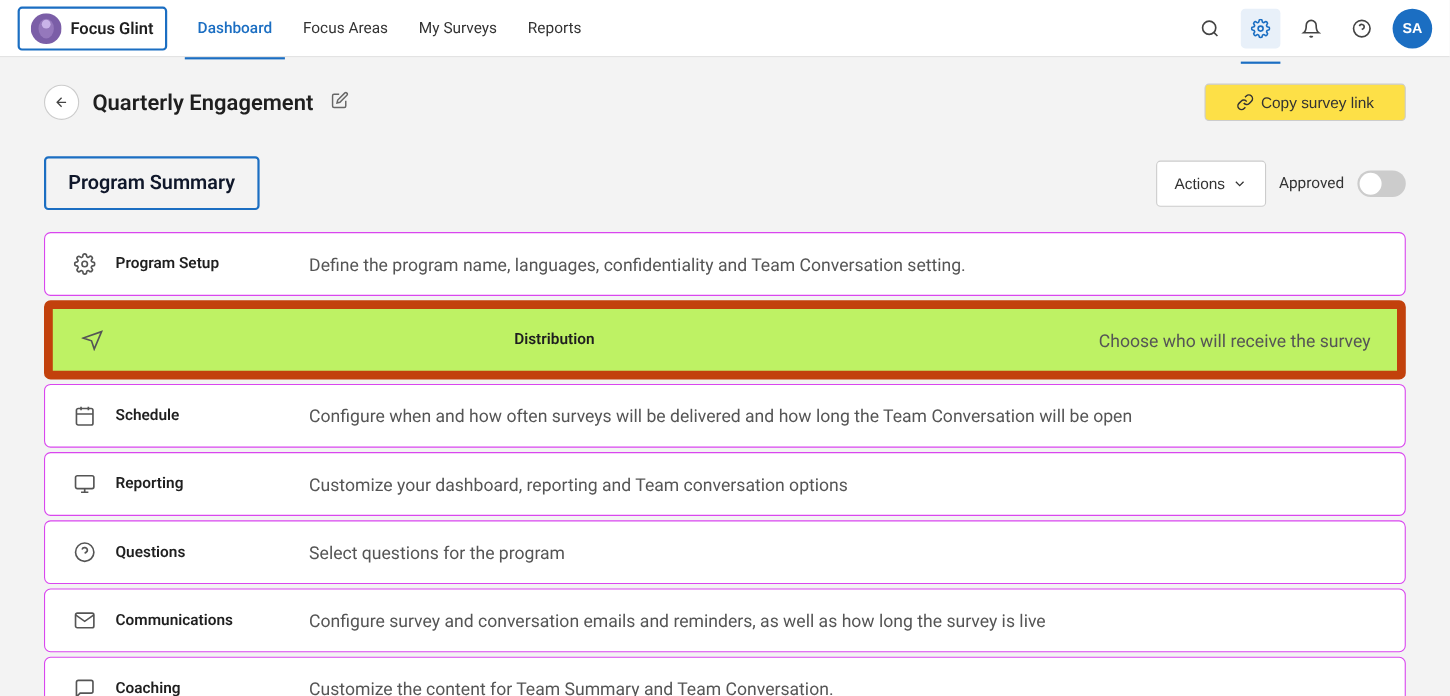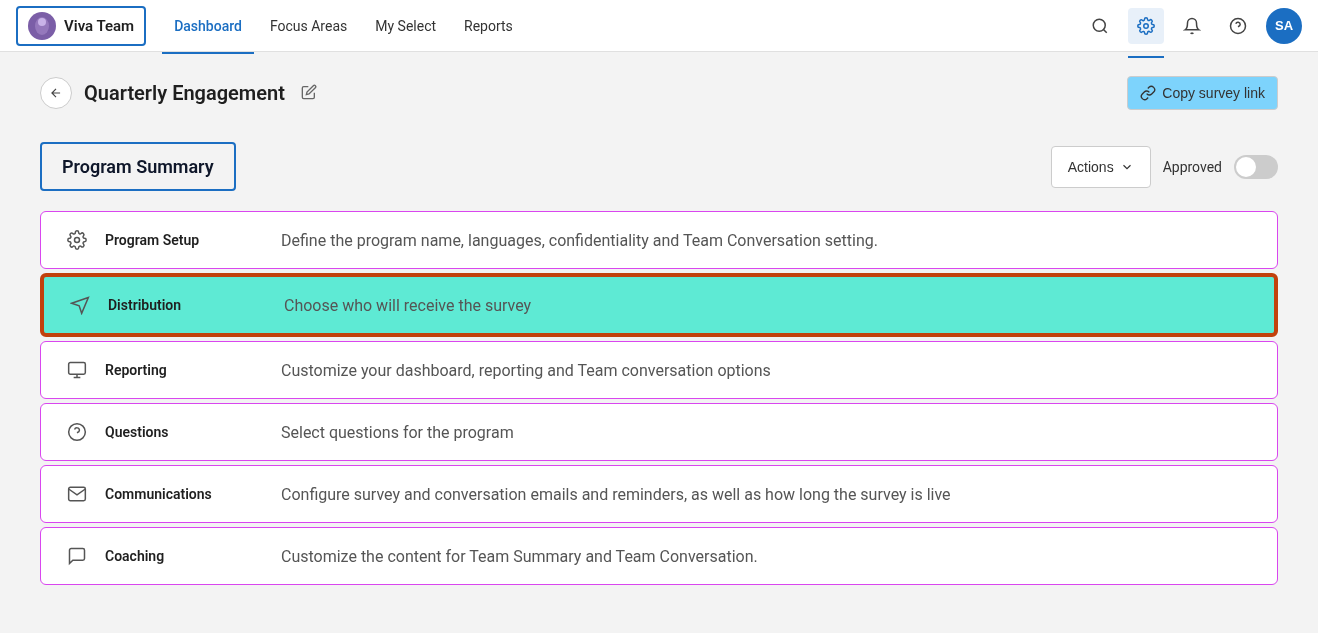--- a/index.html
+++ b/index.html
@@ -148,22 +148,22 @@
     .edit-icon {
       font-size: 14px;
       color: #666;
       cursor: pointer;
       padding: 4px;
     }
     .copy-link-btn {
       display: flex;
       align-items: flex-start;
       gap: 6px;
-      padding: 8px 12px;
-      background: #7dd3fc;
+      padding: 8px 28px;
+      background: #fde047;
       border: 1px solid #ccc;
       border-radius: 4px;
       font-size: 14px;
       color: #333;
       cursor: pointer;
       font-weight: 400;
     }
 
     
     .section-header {
@@ -232,22 +232,23 @@
       background: white;
       border: 1px solid #d946ef;
       border-radius: 6px;
       padding: 16px 24px;
       display: flex;
       align-items: center;
       gap: 16px;
       cursor: pointer;
     }
     .menu-item.selected {
-      border: 4px solid #c2410c;
-      background: #5eead4;
+      border: 8px solid #c2410c;
+      background: #bef264;
+      justify-content: space-between;
     }
     .menu-item-icon {
       width: 24px;
       height: 24px;
       color: #555;
       flex-shrink: 0;
       display: flex;
       align-items: center;
       justify-content: center;
     }
@@ -265,26 +266,26 @@
 </head>
 <body>
 
 <nav class="top-nav">
   <div class="nav-brand">
     <svg class="brand-icon" viewBox="0 0 28 28">
       <circle cx="14" cy="14" r="14" fill="#7b5ea7"></circle>
       <ellipse cx="14" cy="14" rx="7" ry="9" fill="#a78bca" opacity="0.6"></ellipse>
       <circle cx="14" cy="10" r="4" fill="#c9b3e8"></circle>
     </svg>
-    <span class="brand-name">Viva Team</span>
+    <span class="brand-name">Focus Glint</span>
   </div>
   <div class="nav-links">
     <a class="nav-link active">Dashboard</a>
     <a class="nav-link">Focus Areas</a>
-    <a class="nav-link">My Select</a>
+    <a class="nav-link">My Surveys</a>
     <a class="nav-link">Reports</a>
   </div>
   <div class="nav-right">
     <button class="nav-icon-btn" title="Search">
       <svg width="18" height="18" viewBox="0 0 24 24" fill="none" stroke="currentColor" stroke-width="2">
         <circle cx="11" cy="11" r="8"></circle>
           <path d="m21 21-4.35-4.35"></path>
       </svg>
     </button>
     <button class="nav-icon-btn active" title="Settings" style="position:relative;">
@@ -367,20 +368,32 @@
     <div class="menu-item selected">
       <div class="menu-item-icon">
         <svg width="20" height="20" viewBox="0 0 24 24" fill="none" stroke="#555" stroke-width="1.8">
           <polygon points="22 3 2 10 11 13 14 22 22 3"></polygon>
         </svg>
       </div>
       <span class="menu-item-name">Distribution</span>
       <span class="menu-item-desc">Choose who will receive the survey</span>
     </div>
 
+    <div class="menu-item">
+      <div class="menu-item-icon">
+        <svg width="20" height="20" viewBox="0 0 24 24" fill="none" stroke="#555" stroke-width="1.8">
+          <rect x="3" y="4" width="18" height="18" rx="2" ry="2"></rect>
+          <line x1="16" y1="2" x2="16" y2="6"></line>
+          <line x1="8" y1="2" x2="8" y2="6"></line>
+          <line x1="3" y1="10" x2="21" y2="10"></line>
+        </svg>
+      </div>
+      <span class="menu-item-name">Schedule</span>
+      <span class="menu-item-desc">Configure when and how often surveys will be delivered and how long the Team Conversation will be open</span>
+    </div>
 
     <div class="menu-item">
       <div class="menu-item-icon">
         <svg width="20" height="20" viewBox="0 0 24 24" fill="none" stroke="#555" stroke-width="1.8">
           <rect x="2" y="3" width="20" height="14" rx="2" ry="2"></rect>
           <line x1="8" y1="21" x2="16" y2="21"></line>
           <line x1="12" y1="17" x2="12" y2="21"></line>
         </svg>
       </div>
       <span class="menu-item-name">Reporting</span>

